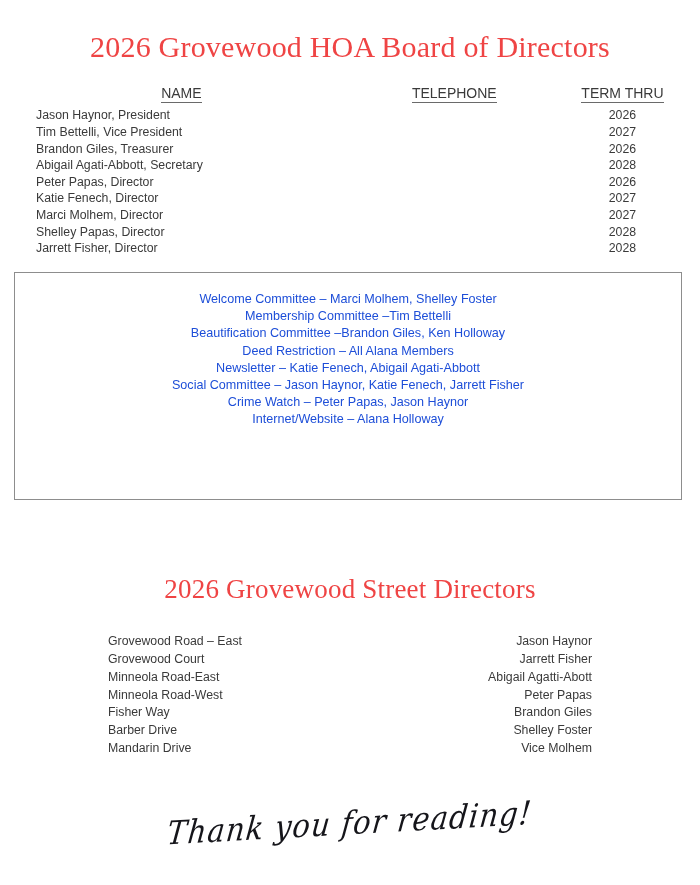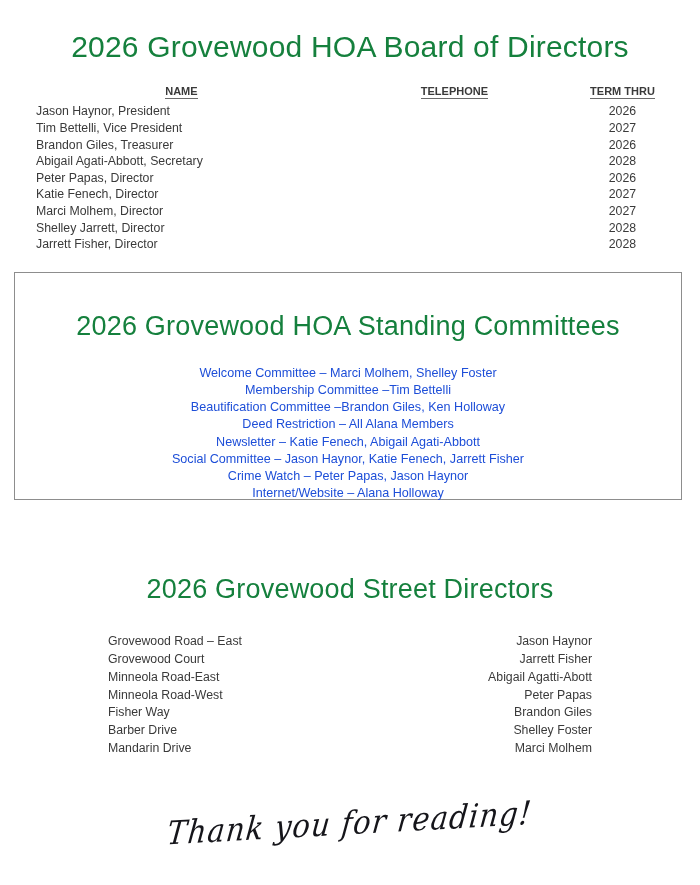--- a/index.html
+++ b/index.html
@@ -11,23 +11,23 @@
     width: 700px;
     height: 885px;
     position: relative;
     font-family: "Liberation Sans", sans-serif;
     color: #3a3a3a;
     overflow: hidden;
   }
 
   
   .display-heading {
-    font-family: Liberation Sans, sans-serif;
+    font-family: Liberation Serif, serif;
     font-weight: 400;
-    color: #15803d;
+    color: #ef4444;
     text-align: center;
     letter-spacing: 0.2px;
   }
 
   
   #board-section {
     position: absolute;
     top: 0;
     left: 0;
     width: 700px;
@@ -38,22 +38,22 @@
     padding-top: 10px;
   }
 
   #board-table {
     width: 100%;
     border-collapse: collapse;
     margin-top: 14px;
     font-size: 12.3px;
   }
   #board-table th {
-    font-weight: 700;
-    font-size: 11px;
+    font-weight: 400;
+    font-size: 14px;
     color: #3a3a3a;
     padding-bottom: 4px;
   }
   #board-table th span {
     border-bottom: 1px solid #6a6a6a;
     padding-bottom: 1px;
     display: inline-block;
   }
   #board-table td {
     padding: 1.3px 0;
@@ -182,35 +182,34 @@
         <td class="col-name">Katie Fenech, Director</td>
         <td class="col-phone"></td>
         <td class="col-term">2027</td>
       </tr>
       <tr>
         <td class="col-name">Marci Molhem, Director</td>
         <td class="col-phone"></td>
         <td class="col-term">2027</td>
       </tr>
       <tr>
-        <td class="col-name">Shelley Jarrett, Director</td>
+        <td class="col-name">Shelley Papas, Director</td>
         <td class="col-phone"></td>
         <td class="col-term">2028</td>
       </tr>
       <tr>
         <td class="col-name">Jarrett Fisher, Director</td>
         <td class="col-phone"></td>
         <td class="col-term">2028</td>
       </tr>
     </tbody>
   </table>
 </section>
 
 <section id="committees-section">
-  <h2 id="committees-title" class="display-heading">2026 Grovewood HOA Standing Committees</h2>
 
   <div id="committees-list">
     <div>Welcome Committee – Marci Molhem, Shelley Foster</div>
     <div>Membership Committee –Tim Bettelli</div>
     <div>Beautification Committee –Brandon Giles, Ken Holloway</div>
     <div>Deed Restriction – All Alana Members</div>
     <div>Newsletter – Katie Fenech, Abigail Agati-Abbott</div>
     <div>Social Committee – Jason Haynor, Katie Fenech, Jarrett Fisher</div>
     <div>Crime Watch – Peter Papas, Jason Haynor</div>
     <div>Internet/Website – Alana Holloway</div>
@@ -241,21 +240,21 @@
       <tr>
         <td class="street-name">Fisher Way</td>
         <td class="street-director">Brandon Giles</td>
       </tr>
       <tr>
         <td class="street-name">Barber Drive</td>
         <td class="street-director">Shelley Foster</td>
       </tr>
       <tr>
         <td class="street-name">Mandarin Drive</td>
-        <td class="street-director">Marci Molhem</td>
+        <td class="street-director">Vice Molhem</td>
       </tr>
     </tbody>
   </table>
 </section>
 
 <div id="thank-you">
   <span id="thank-you-text">Thank you for reading!</span>
 </div>
 
 </body></html>

